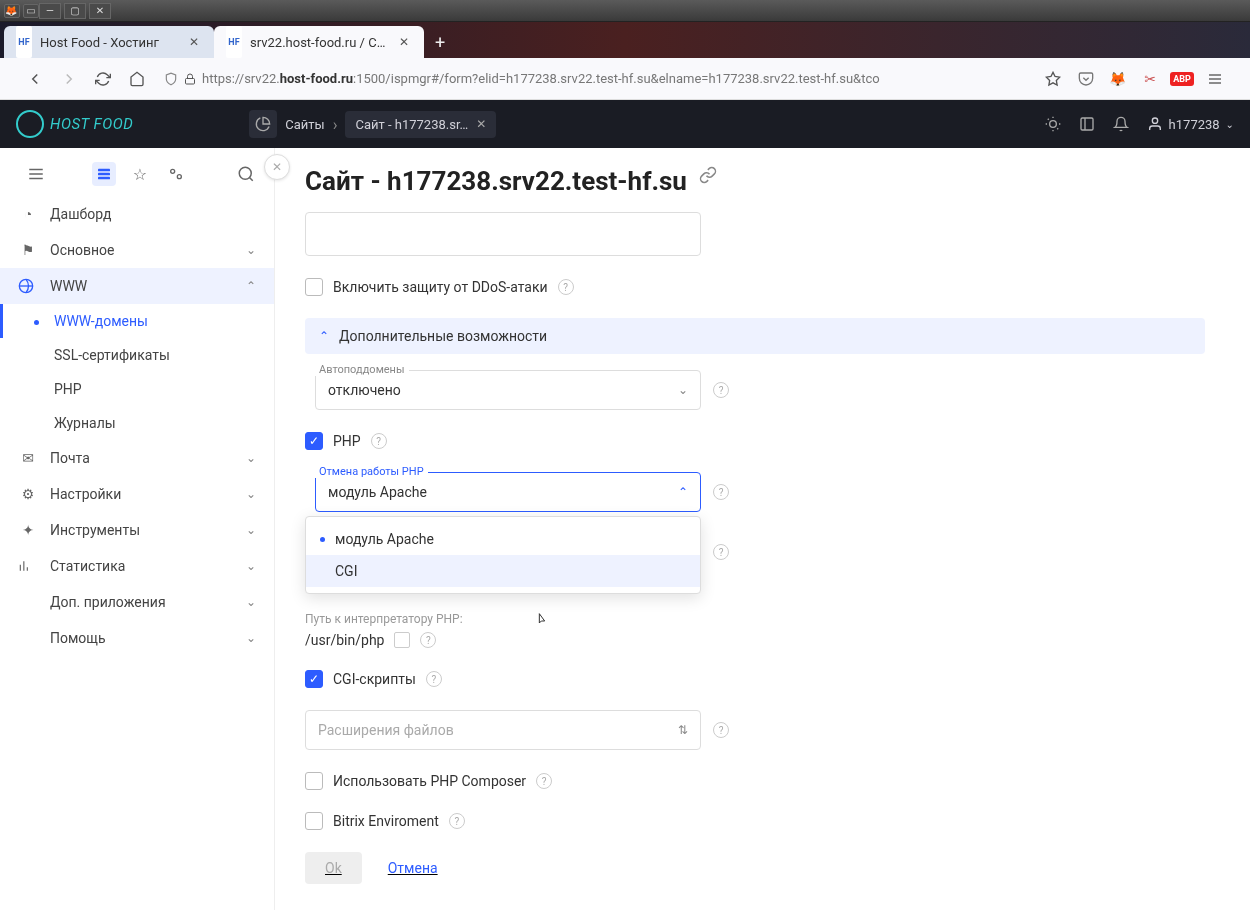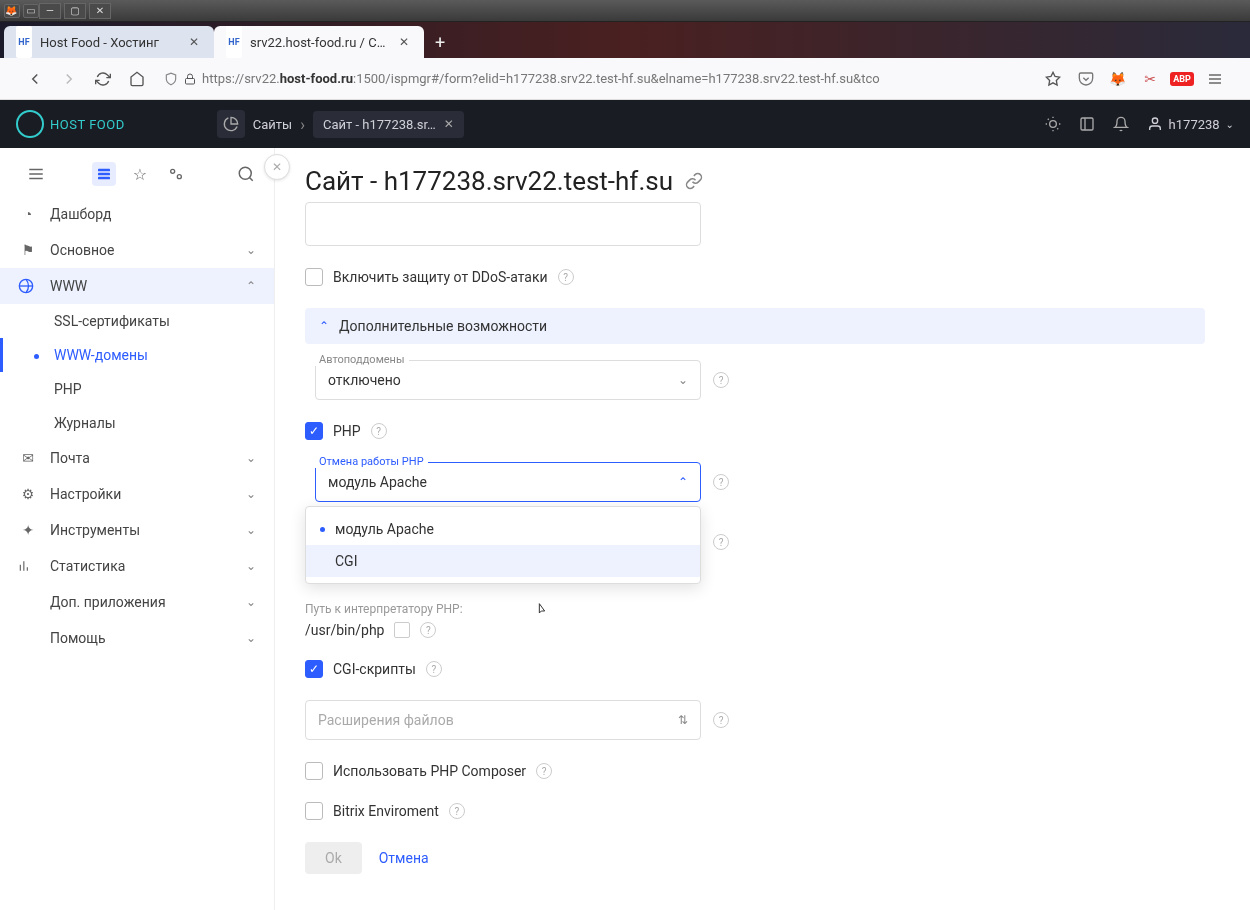--- a/index.html
+++ b/index.html
@@ -29,22 +29,22 @@
 .nav-btn.disabled { color:#bbb; }
 .url-field { flex:1; height:32px; display:flex; align-items:center; padding:0 8px; gap:6px; font-size:13px; color:#777; }
 .url-field .lock { color:#555; }
 .url-field .url-text { white-space:nowrap; overflow:hidden; text-overflow:ellipsis; }
 .ext-icon { width:28px; height:28px; display:flex; align-items:center; justify-content:center; font-size:14px; }
 
 
 .app-topbar { height:48px; background:#1a1c24; display:flex; align-items:center; padding:0 16px; color:#d0d0d8; gap:12px; }
 .app-logo { display:flex; align-items:center; gap:6px; font-size:12px; }
 .app-logo .logo-circle { width:28px; height:28px; border:2px solid #3cc; border-radius:50%; }
-.logo-text { font-size:13px; letter-spacing:0.5px; }
-.breadcrumb-area { display:flex; align-items:center; gap:8px; margin-left:80px; }
+.logo-text { font-size:15px; letter-spacing:0.5px;font-style:italic; }
+.breadcrumb-area { display:flex; align-items:center; gap:8px; margin-left:104px; }
 .bc-icon { width:28px; height:28px; display:flex; align-items:center; justify-content:center; background:#2a2d38; border-radius:4px; color:#aaa; }
 .bc-link { color:#d0d0d8; font-size:13px; }
 .bc-arrow { color:#888; }
 .bc-tab { background:#2a2d38; padding:6px 10px; border-radius:4px; display:flex; align-items:center; gap:8px; font-size:13px; }
 .bc-tab .close { color:#aaa; font-size:12px; }
 .topbar-right { margin-left:auto; display:flex; align-items:center; gap:18px; color:#aaa; }
 .topbar-right .user { display:flex; align-items:center; gap:6px; font-size:13px; color:#d0d0d8; }
 
 
 .app-body { display:flex; height:calc(910px - 22px - 36px - 42px - 48px); background:#fff; position:relative; }
@@ -64,21 +64,21 @@
 .menu-item.active-parent .mi-icon { color:#2d5cff; }
 .submenu { display:flex; flex-direction:column; }
 .submenu-item { padding:9px 18px 9px 54px; font-size:14px; color:#444; position:relative; }
 .submenu-item.active { color:#2d5cff; }
 .submenu-item.active::before { content:''; position:absolute; left:0; top:0; bottom:0; width:3px; background:#2d5cff; }
 .submenu-item .bullet { position:absolute; left:34px; top:16px; width:5px; height:5px; border-radius:50%; background:#2d5cff; }
 .submenu-item:not(.active) .bullet { background:transparent; }
 
 
 .content { flex:1; overflow:hidden; padding:18px 30px; position:relative; }
-.page-title { font-size:26px; font-weight:400; color:#222; display:flex; align-items:center; gap:12px; margin-bottom:6px; }
+.page-title { font-size:26px; font-weight:700; color:#222; display:flex; align-items:flex-start; gap:12px; margin-bottom:16px; }
 .page-title .share-icon { color:#888; font-size:16px; font-weight:normal; }
 .textarea-stub { width:396px; height:44px; border:1px solid #ddd; border-radius:4px; margin-bottom:22px; }
 
 .form-row { display:flex; align-items:center; gap:10px; margin-bottom:22px; font-size:14px; color:#333; }
 .checkbox { width:18px; height:18px; border:1.5px solid #bbb; border-radius:3px; display:flex; align-items:center; justify-content:center; }
 .checkbox.checked { background:#2d5cff; border-color:#2d5cff; color:#fff; font-size:12px; }
 .help-icon { width:16px; height:16px; border:1px solid #ccc; border-radius:50%; display:flex; align-items:center; justify-content:center; font-size:10px; color:#aaa; }
 
 .collapse-header { width:900px; background:#eef2ff; border-radius:4px; padding:10px 14px; display:flex; align-items:center; gap:10px; font-size:14px; color:#333; margin-bottom:16px; }
 .collapse-header .chev-up { color:#2d5cff; font-size:12px; }
@@ -97,21 +97,21 @@
 .dropdown-option.hovered { background:#eef2ff; }
 .cursor { position:absolute; right:150px; top:55px; font-size:15px; pointer-events:none; }
 
 .path-label { font-size:12px; color:#999; margin-bottom:6px; }
 .path-row { display:flex; align-items:center; gap:10px; font-size:14px; color:#333; margin-bottom:22px; }
 .copy-icon { width:16px; height:16px; border:1px solid #ccc; border-radius:2px; }
 
 .file-ext-field { width:396px; height:40px; border:1px solid #ddd; border-radius:4px; padding:0 12px; display:flex; align-items:center; justify-content:space-between; font-size:14px; color:#aaa; }
 .file-ext-field .updown { color:#888; font-size:12px; }
 
-.form-actions { display:flex; gap:13px; margin-top:18px; }
+.form-actions { display:flex; gap:22px; margin-top:18px;text-decoration:underline; }
 .btn-ok { padding:8px 20px; background:#eee; color:#aaa; border-radius:4px; font-size:14px; }
 .btn-cancel { padding:8px 4px; color:#2d5cff; font-size:14px; }
 
 svg { display:block; }
 </style>
 </head>
 <body>
 
 <div class="os-titlebar">
   <div class="window-icons">
@@ -305,26 +305,26 @@
           <svg width="16" height="16" viewBox="0 0 24 24" fill="none" stroke="#2d5cff" stroke-width="2">
               <circle cx="12" cy="12" r="10"></circle>
               <line x1="2" y1="12" x2="22" y2="12"></line>
               <path d="M12 2a15.3 15.3 0 010 20"></path>
             </svg>
         </span>
         <span>WWW</span>
         <span class="chev">⌃</span>
       </div>
       <div class="submenu">
-        <div class="submenu-item">
-          <span>SSL-сертификаты</span>
-        </div>
         <div class="submenu-item active">
           <span class="bullet"></span>
           <span>WWW-домены</span>
+        </div>
+        <div class="submenu-item">
+          <span>SSL-сертификаты</span>
         </div>
         <div class="submenu-item">
           <span>PHP</span>
         </div>
         <div class="submenu-item">
           <span>Журналы</span>
         </div>
       </div>
       <div class="menu-item">
         <span class="mi-icon">✉</span>

